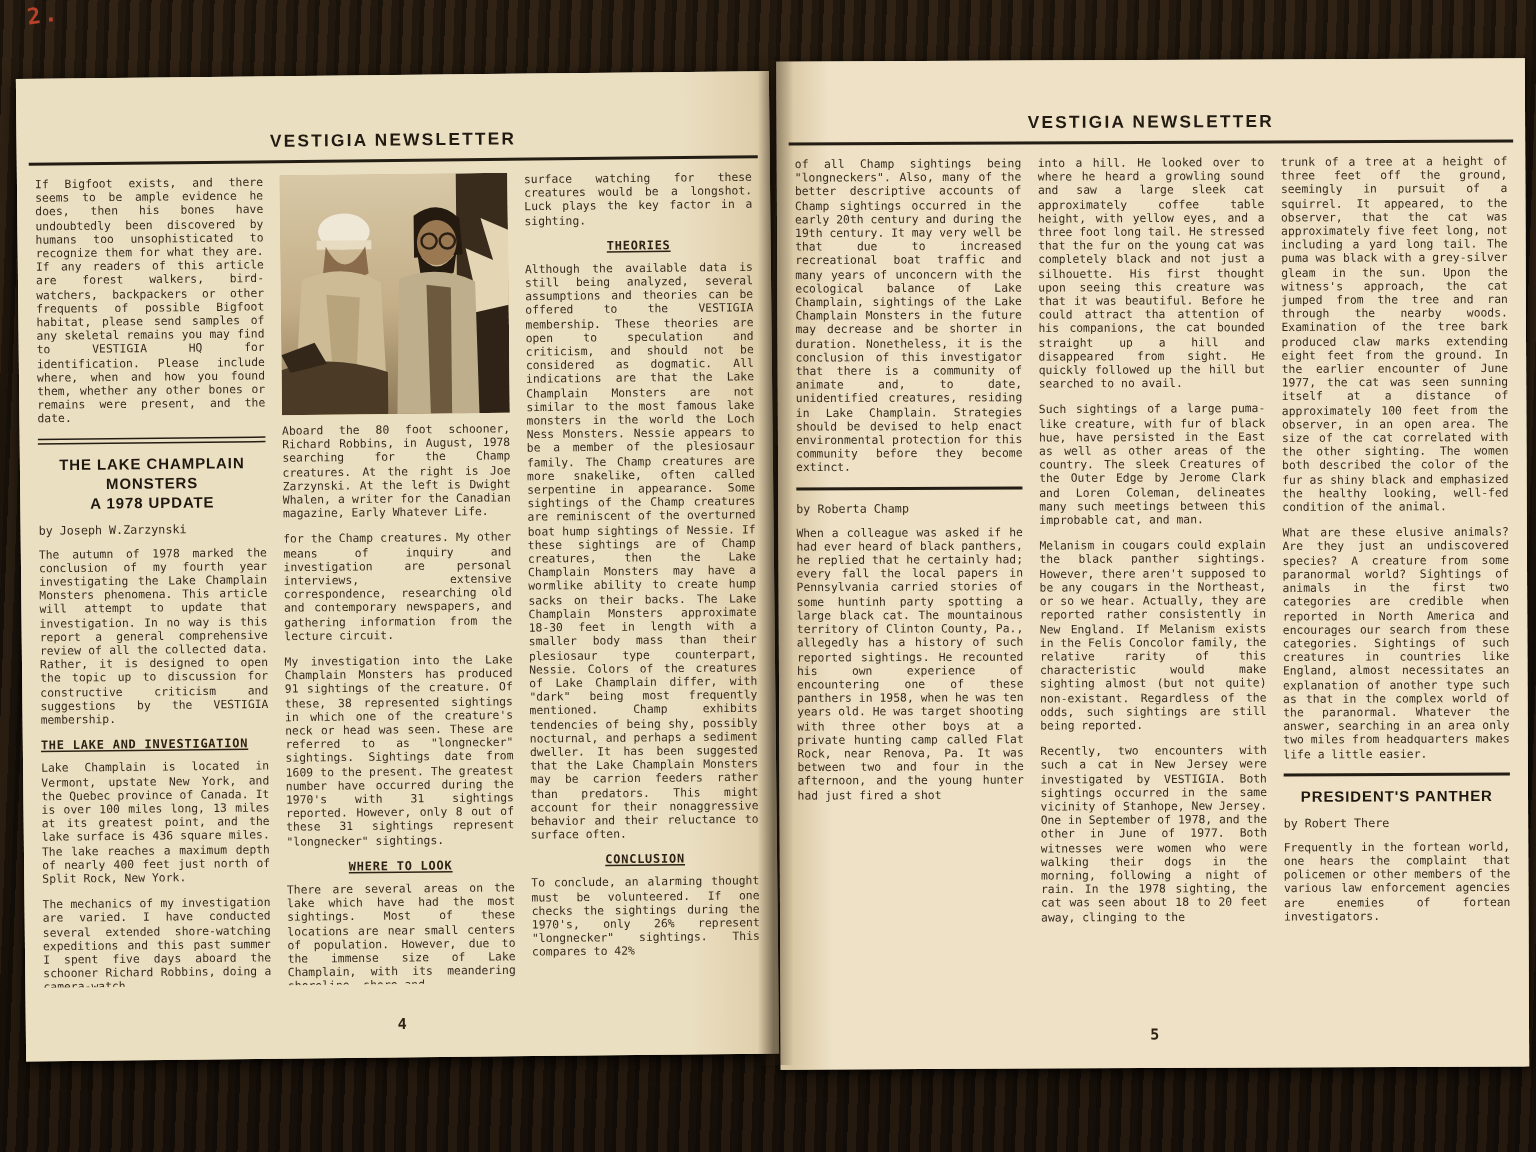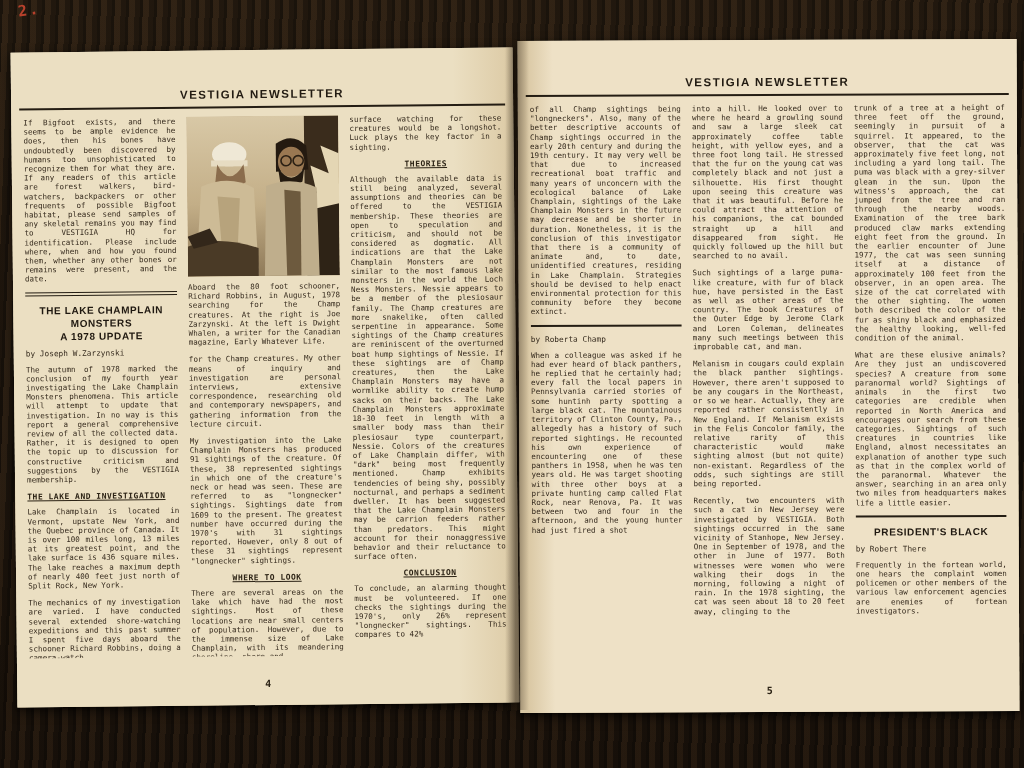--- a/index.html
+++ b/index.html
@@ -176,30 +176,30 @@
 
     <div class="col">
       <p class="tw">of all Champ sightings being "longneckers". Also, many of the better descriptive accounts of Champ sightings occurred in the early 20th century and during the 19th century. It may very well be that due to increased recreational boat traffic and many years of unconcern with the ecological balance of Lake Champlain, sightings of the Lake Champlain Monsters in the future may decrease and be shorter in duration. Nonetheless, it is the conclusion of this investigator that there is a community of animate and, to date, unidentified creatures, residing in Lake Champlain. Strategies should be devised to help enact environmental protection for this community before they become extinct.</p>
       <div class="rule-thick"></div>
       <p class="byline">by Roberta Champ</p>
       <p class="tw">When a colleague was asked if he had ever heard of black panthers, he replied that he certainly had; every fall the local papers in Pennsylvania carried stories of some huntinh party spotting a large black cat. The mountainous territory of Clinton County, Pa., allegedly has a history of such reported sightings. He recounted his own experience of encountering one of these panthers in 1958, when he was ten years old. He was target shooting with three other boys at a private hunting camp called Flat Rock, near Renova, Pa. It was between two and four in the afternoon, and the young hunter had just fired a shot</p>
     </div>
 
     <div class="col">
       <p class="tw">into a hill. He looked over to where he heard a growling sound and saw a large sleek cat approximately coffee table height, with yellow eyes, and a three foot long tail. He stressed that the fur on the young cat was completely black and not just a silhouette. His first thought upon seeing this creature was that it was beautiful. Before he could attract tha attention of his companions, the cat bounded straight up a hill and disappeared from sight. He quickly followed up the hill but searched to no avail.</p>
-      <p class="tw"><span>Such sightings of a large puma-like creature, with fur of black hue, have persisted in the East as well as other areas of the country. The book </span><span class="u">Creatures of the Outer Edge</span><span> by Jerome Clark and Loren Coleman, delineates many such meetings between this improbable cat, and man.</span></p>
+      <p class="tw"><span>Such sightings of a large puma-like creature, with fur of black hue, have persisted in the East as well as other areas of the country. The sleek </span><span class="u">Creatures of the Outer Edge</span><span> by Jerome Clark and Loren Coleman, delineates many such meetings between this improbable cat, and man.</span></p>
       <p class="tw">Melanism in cougars could explain the black panther sightings. However, there aren't supposed to be any cougars in the Northeast, or so we hear. Actually, they are reported rather consistently in New England. If Melanism exists in the Felis Concolor family, the relative rarity of this characteristic would make sighting almost (but not quite) non-existant. Regardless of the odds, such sightings are still being reported.</p>
       <p class="tw">Recently, two encounters with such a cat in New Jersey were investigated by VESTIGIA. Both sightings occurred in the same vicinity of Stanhope, New Jersey. One in September of 1978, and the other in June of 1977. Both witnesses were women who were walking their dogs in the morning, following a night of rain. In the 1978 sighting, the cat was seen about 18 to 20 feet away, clinging to the</p>
     </div>
 
     <div class="col">
       <p class="tw">trunk of a tree at a height of three feet off the ground, seemingly in pursuit of a squirrel. It appeared, to the observer, that the cat was approximately five feet long, not including a yard long tail. The puma was black with a grey-silver gleam in the sun. Upon the witness's approach, the cat jumped from the tree and ran through the nearby woods. Examination of the tree bark produced claw marks extending eight feet from the ground. In the earlier encounter of June 1977, the cat was seen sunning itself at a distance of approximately 100 feet from the observer, in an open area. The size of the cat correlated with the other sighting. The women both described the color of the fur as shiny black and emphasized the healthy looking, well-fed condition of the animal.</p>
       <p class="tw">What are these elusive animals? Are they just an undiscovered species? A creature from some paranormal world? Sightings of animals in the first two categories are credible when reported in North America and encourages our search from these categories. Sightings of such creatures in countries like England, almost necessitates an explanation of another type such as that in the complex world of the paranormal. Whatever the answer, searching in an area only two miles from headquarters makes life a little easier.</p>
       <div class="rule-thick"></div>
-      <div class="head-article">PRESIDENT'S BLACK</div>
+      <div class="head-article">PRESIDENT'S PANTHER</div>
       <p class="byline">by Robert There</p>
-      <p class="tw">Frequently in the fortean world, one hears the complaint women policemen or other members of the various law enforcement agencies are enemies of fortean investigators.</p>
+      <p class="tw">Frequently in the fortean world, one hears the complaint that policemen or other members of the various law enforcement agencies are enemies of fortean investigators.</p>
     </div>
   </div>
   <div class="pagenum">5</div>
 </div>
 
 <div class="gutter-shadow"></div>
 
 </body></html>

